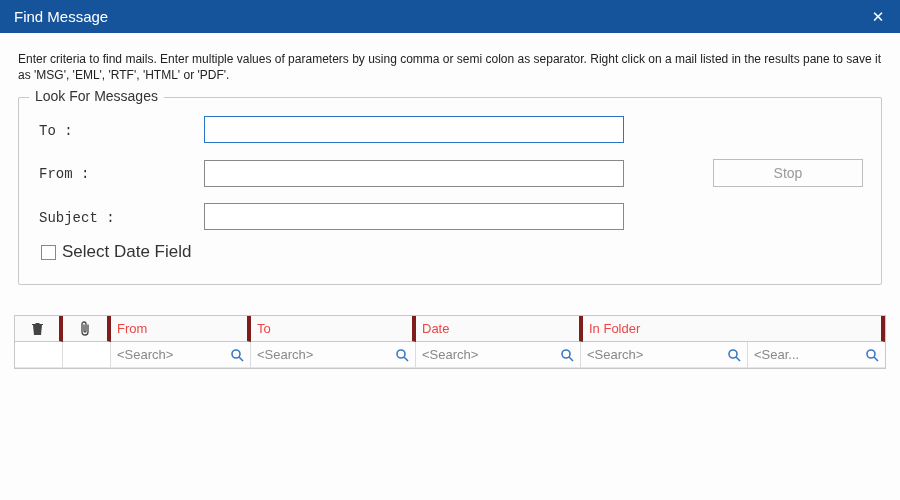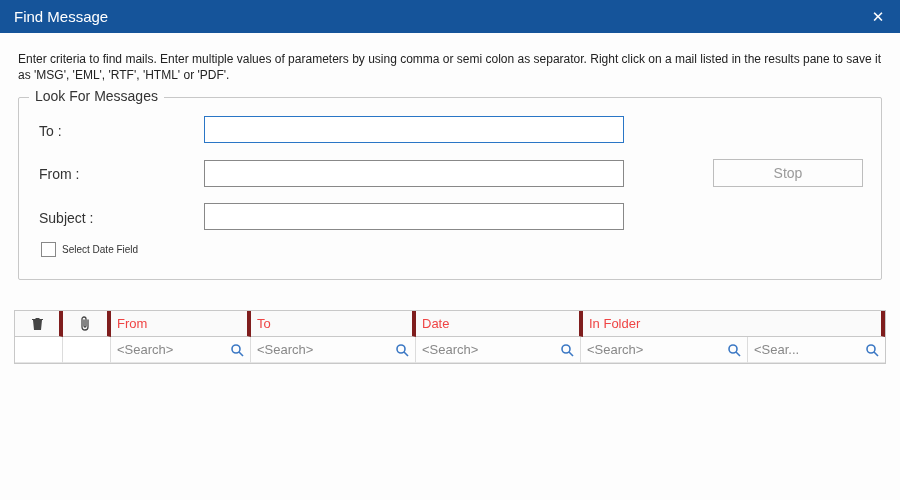--- a/index.html
+++ b/index.html
@@ -60,20 +60,21 @@
   .row {
     display: flex;
     align-items: center;
     margin-bottom: 16px;
   }
   .label {
     width: 165px;
     font-size: 14px;
     color: #333;
     padding-top: 2px;
+    font-family: Liberation Mono, monospace;
   }
   .textfield {
     width: 420px;
     height: 27px;
     border: 1px solid #888;
     padding: 2px 6px;
     font-size: 13px;
     background: #fff;
   }
   .textfield.active {
@@ -100,21 +101,21 @@
     align-items: center;
     margin: 4px 0 10px 2px;
   }
   .checkbox {
     width: 15px;
     height: 15px;
     border: 1px solid #888;
     margin-right: 6px;
     background: #fff;
   }
-  .check-label { font-size: 10px; color: #333; }
+  .check-label { font-size: 17px; color: #333; }
   .date-panel {
     border: 1px solid #d0d0d0;
     background: #f8f8f8;
     padding: 10px 12px;
     display: flex;
     align-items: center;
   }
   .date-label {
     width: 151px;
     padding-left: 30px;

